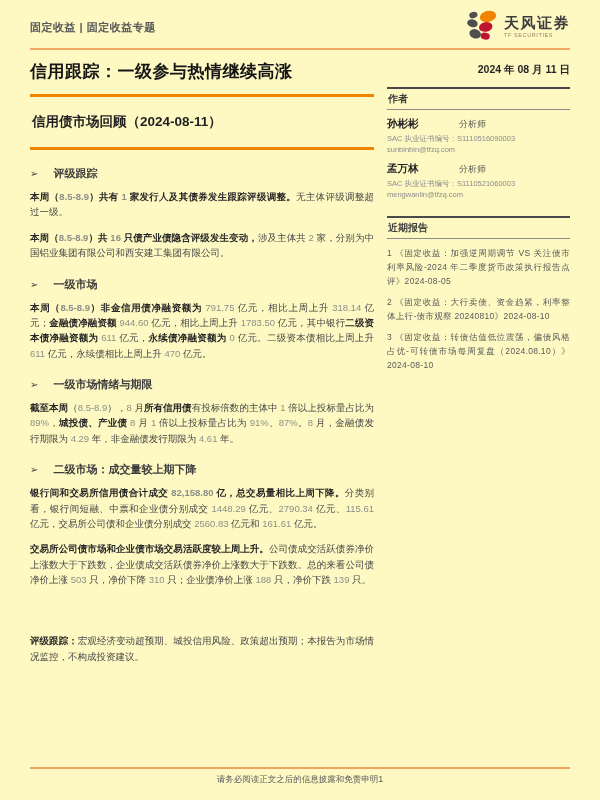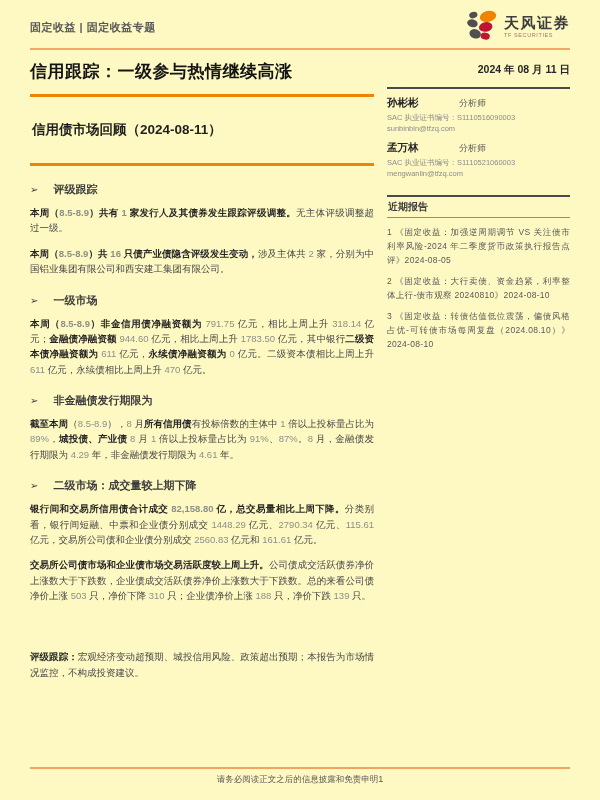--- a/index.html
+++ b/index.html
@@ -19,21 +19,21 @@
   .logo-en{font-size:5.5px;color:#9b7e66;letter-spacing:.6px;}
   .top-rule{height:2px;background:#f3a963;margin-top:5px;}
 
   
   .columns{display:flex;gap:13px;margin-top:7px;justify-content:flex-end;}
   .col-left{flex:0 0 344px;width:344px;}
   .col-right{flex:1;min-width:0;}
 
   
   .doc-title{font-size:17px;font-weight:bold;color:#141414;margin:3px 0 11px;letter-spacing:.5px;}
-  .subtitle-box{border-top:3px solid #f08300;border-bottom:3px solid #f08300;padding:24px 2px;
+  .subtitle-box{border-top:3px solid #f08300;border-bottom:3px solid #f08300;padding:16px 2px;
     font-size:13.5px;font-weight:bold;color:#1f1f1f;}
   .section-h{font-size:11px;font-weight:bold;color:#3d3d3d;margin:16px 0 2px;}
   .marker{margin-right:15px;font-size:10px;color:#3d3d3d;}
   .body-p{font-size:9.5px;line-height:1.62;color:#454545;text-align:justify;margin:8px 0 10px;}
   .seg-b{font-weight:bold;color:#262626;}
   .seg-r{color:#454545;}
   .num{color:#8a9088;}
   .risk{margin-top:46px;}
 
   
@@ -105,21 +105,21 @@
     <div class="section-h">
       <span class="marker">➢</span><span class="h-text">一级市场</span>
     </div>
     <div class="paras">
                 <div class="body-p"><span class="seg-b"><span>本周（</span><span class="num">8.5-8.9</span><span>）非金信用债净融资额为</span></span><span class="seg-r"><span> </span><span class="num">791.75</span><span> 亿元，相比上周上升 </span><span class="num">318.14</span><span> 亿元；</span></span><span class="seg-b"><span>金融债净融资额</span></span><span class="seg-r"><span> </span><span class="num">944.60</span><span> 亿元，相比上周上升 </span><span class="num">1783.50</span><span> 亿元，其中银行</span></span><span class="seg-b"><span>二级资本债净融资额为</span></span><span class="seg-r"><span> </span><span class="num">611</span><span> 亿元，</span></span><span class="seg-b"><span>永续债净融资额为</span></span><span class="seg-r"><span> </span><span class="num">0</span><span> 亿元。二级资本债相比上周上升 </span><span class="num">611</span><span> 亿元，永续债相比上周上升 </span><span class="num">470</span><span> 亿元。</span></span></div>
               </div>
   </div>
 
   <div class="section">
     <div class="section-h">
-      <span class="marker">➢</span><span class="h-text">非金融债发行期限为</span>
+      <span class="marker">➢</span><span class="h-text">一级市场情绪与期限</span>
     </div>
     <div class="paras">
                 <div class="body-p"><span class="seg-b"><span>截至本周</span></span><span class="seg-r"><span>（</span><span class="num">8.5-8.9</span><span>），</span><span class="num">8</span><span> 月</span></span><span class="seg-b"><span>所有信用债</span></span><span class="seg-r"><span>有投标倍数的主体中 </span><span class="num">1</span><span> 倍以上投标量占比为 </span><span class="num">89%</span><span>，</span></span><span class="seg-b"><span>城投债、产业债</span></span><span class="seg-r"><span> </span><span class="num">8</span><span> 月 </span><span class="num">1</span><span> 倍以上投标量占比为 </span><span class="num">91%</span><span>、</span><span class="num">87%</span><span>。</span><span class="num">8</span><span> 月，金融债发行期限为 </span><span class="num">4.29</span><span> 年，非金融债发行期限为 </span><span class="num">4.61</span><span> 年。</span></span></div>
               </div>
   </div>
 
   <div class="section">
     <div class="section-h">
       <span class="marker">➢</span><span class="h-text">二级市场：成交量较上期下降</span>
     </div>
@@ -130,20 +130,21 @@
   </div>
 </div>
         <div class="body-p risk"><span class="seg-b"><span>评级跟踪：</span></span><span class="seg-r"><span>宏观经济变动超预期、城投信用风险、政策超出预期；本报告为市场情况监控，不构成投资建议。</span></span></div>
       </div>
 
       <div class="col-right">
         <div class="right-meta">
           <div class="report-date">2024 年 08 月 11 日</div>
         </div>
         <div class="box">
+          <div class="box-label">作者</div>
           <div id="authors-list">
   <div class="author">
     <div class="author-line">
       <span class="author-name">孙彬彬</span>
       <span class="author-role">分析师</span>
     </div>
     <div class="author-sac">SAC 执业证书编号：S1110516090003</div>
     <div class="author-email">sunbinbin@tfzq.com</div>
   </div>
 

